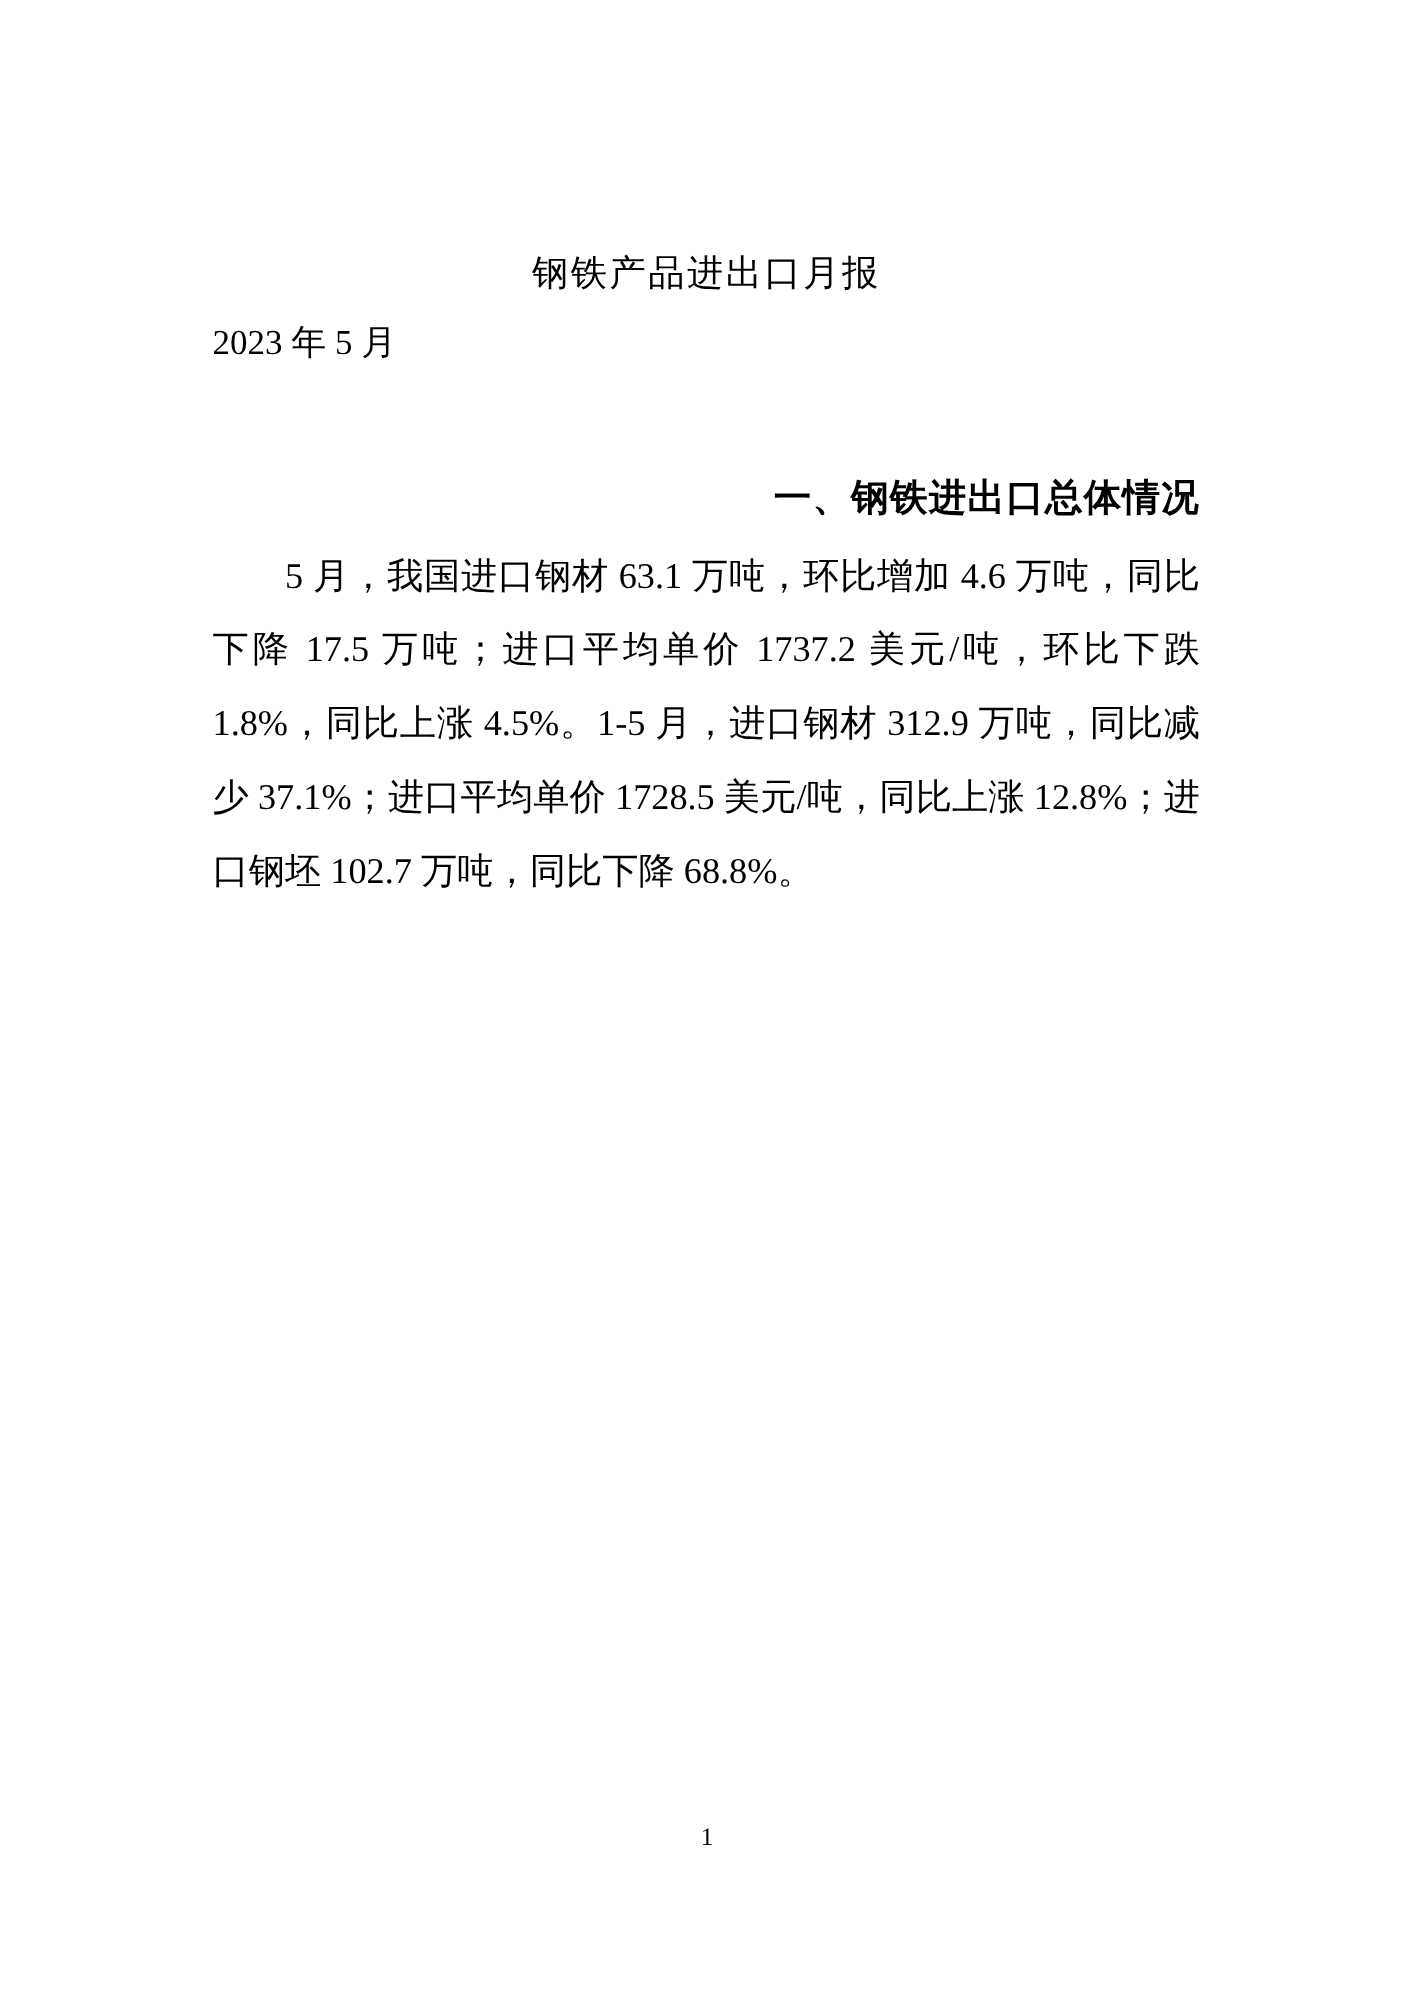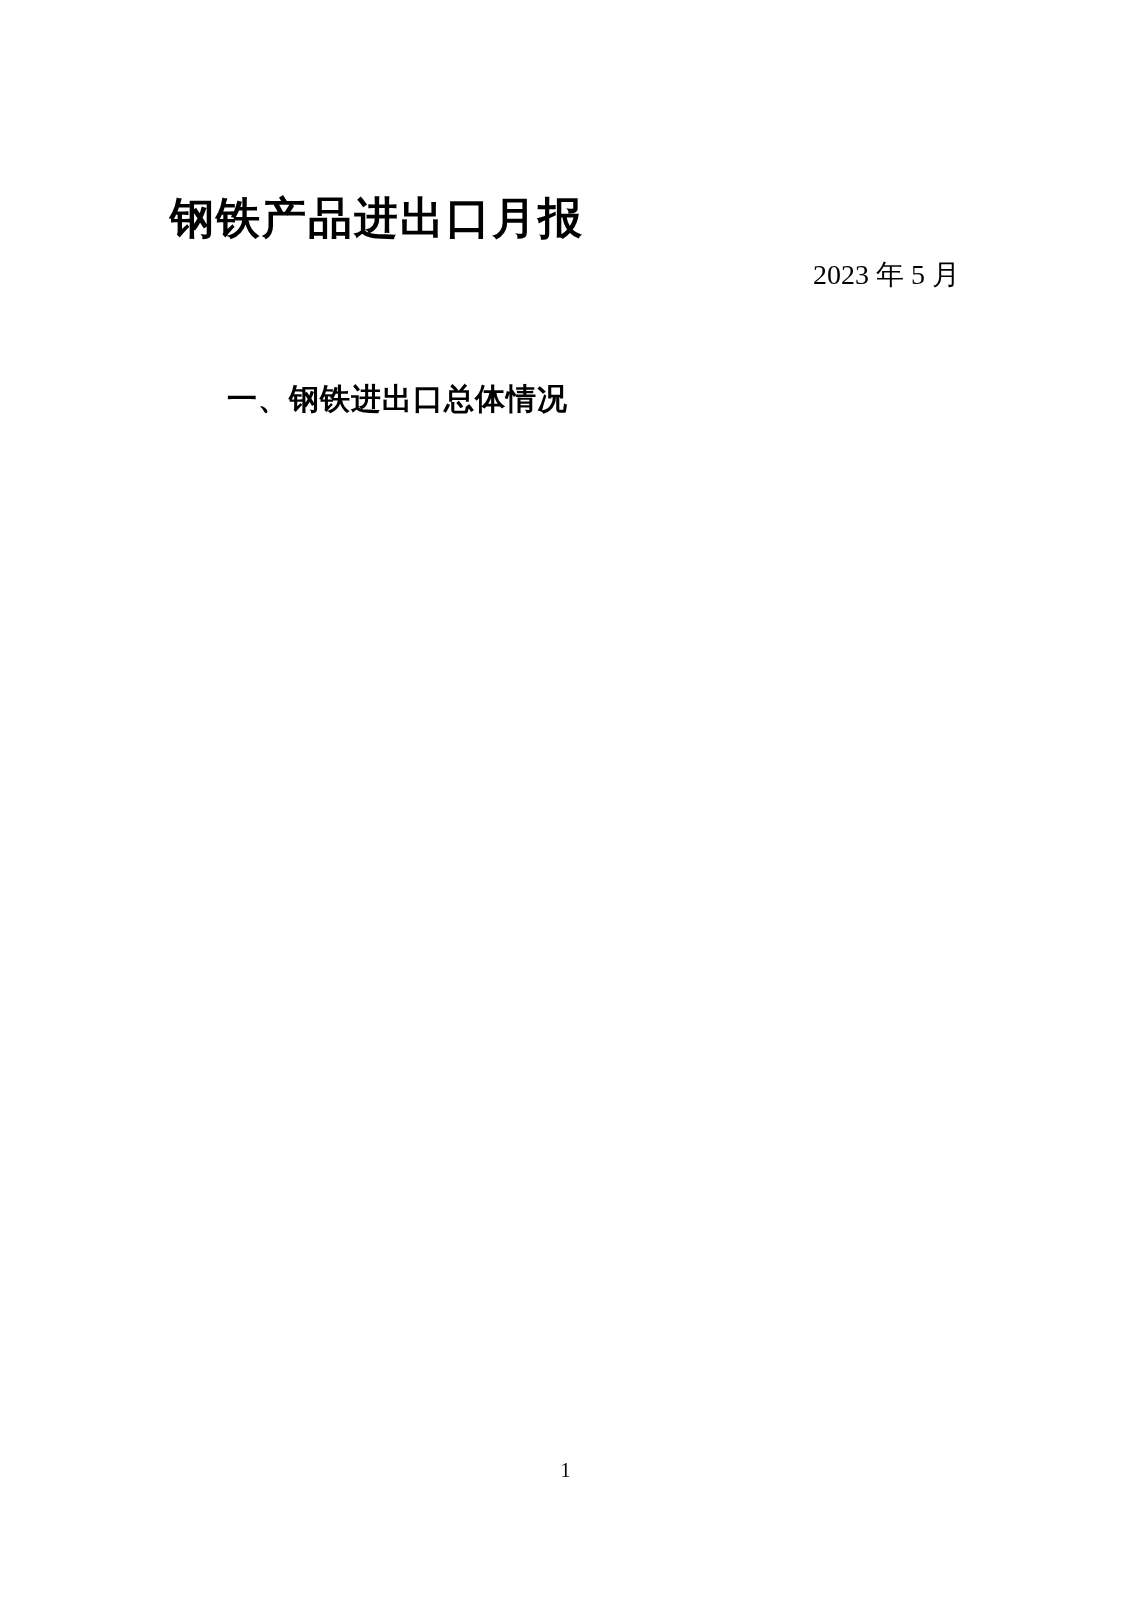--- a/index.html
+++ b/index.html
@@ -13,40 +13,42 @@
     height: 1600px;
     background: #ffffff;
     box-sizing: border-box;
     padding: 196px 171px 0 170px;
     font-family: "Liberation Serif", "DejaVu Serif", serif;
     color: #000000;
     overflow: hidden;
   }
   .doc-title {
     margin: 0;
-    font-size: 44px;
+    font-size: 29px;
     line-height: 46px;
-    font-weight: 700;
+    font-weight: 400;
+    text-align: center;
     letter-spacing: 2px;
   }
   .doc-date {
     margin: 16px 0 0 0;
     font-size: 28px;
     line-height: 34px;
     font-weight: 400;
-    text-align: right;
+    text-align: left;
   }
   .section-heading {
     margin: 88px 0 0 0;
     font-size: 30px;
     line-height: 38px;
     font-weight: 700;
     text-indent: 57px;
     font-family: "Liberation Sans", "DejaVu Sans", sans-serif;
     letter-spacing: 1px;
+    text-align: right;
   }
   .body-text p {
     margin: 0;
     font-size: 29px;
     line-height: 59px;
     text-align: justify;
     text-justify: inter-character;
     text-indent: 2em;
   }
   .body-text p:first-child {
@@ -68,17 +70,18 @@
 
 <div class="page">
 
   <h1 class="doc-title">钢铁产品进出口月报</h1>
 
   <div class="doc-date">2023 年 5 月</div>
 
   <h2 class="section-heading">一、钢铁进出口总体情况</h2>
 
   <div class="body-text">
+    <p>5 月，我国进口钢材 63.1 万吨，环比增加 4.6 万吨，同比下降 17.5 万吨；进口平均单价 1737.2 美元/吨，环比下跌 1.8%，同比上涨 4.5%。1-5 月，进口钢材 312.9 万吨，同比减少 37.1%；进口平均单价 1728.5 美元/吨，同比上涨 12.8%；进口钢坯 102.7 万吨，同比下降 68.8%。</p>
   </div>
 
   <div class="page-number">1</div>
 
 </div>
 
 </body></html>

